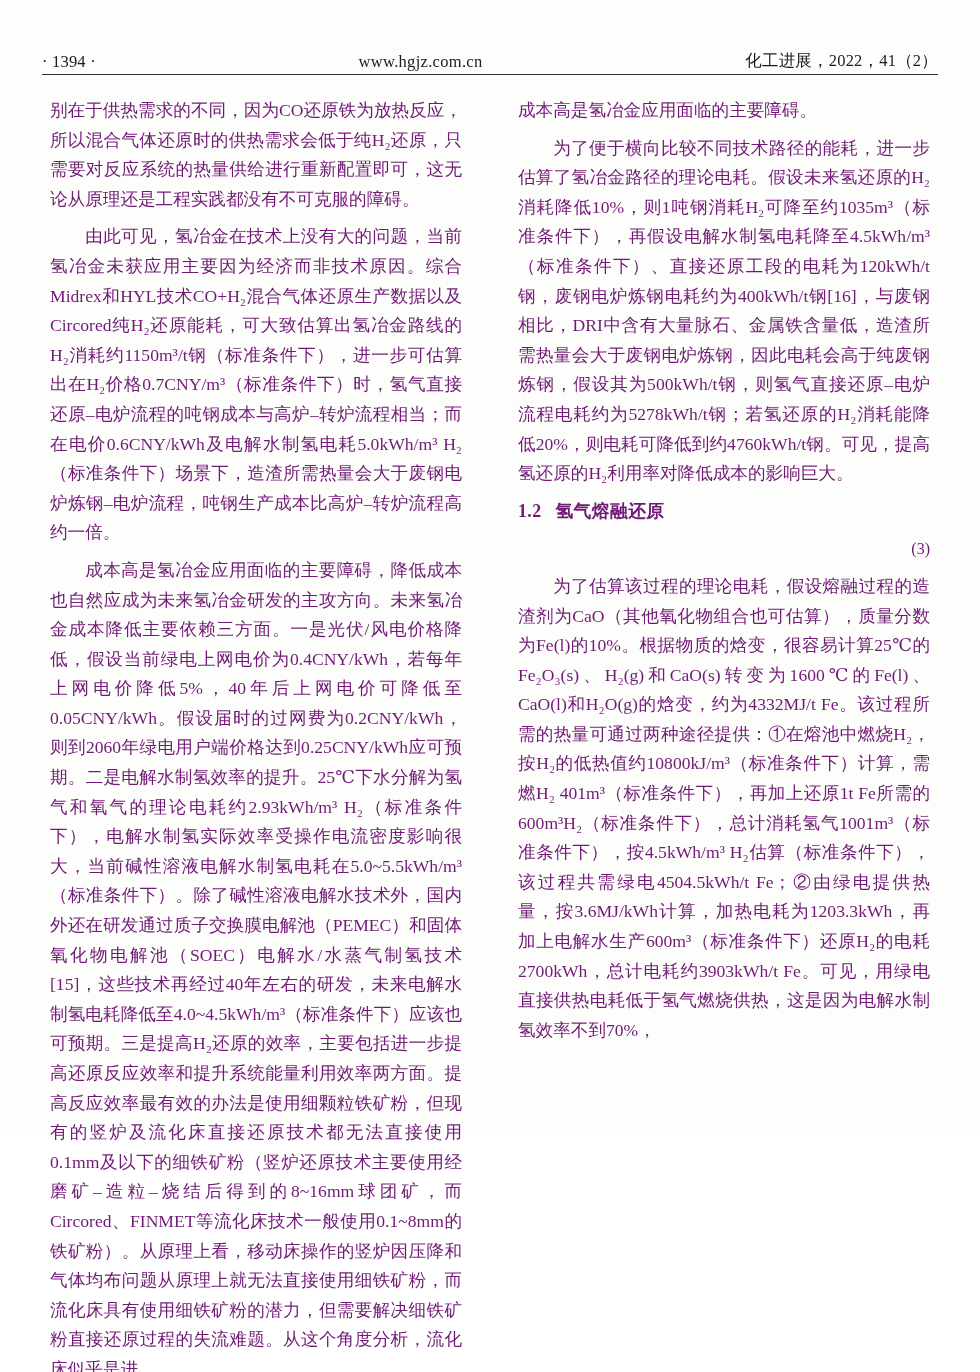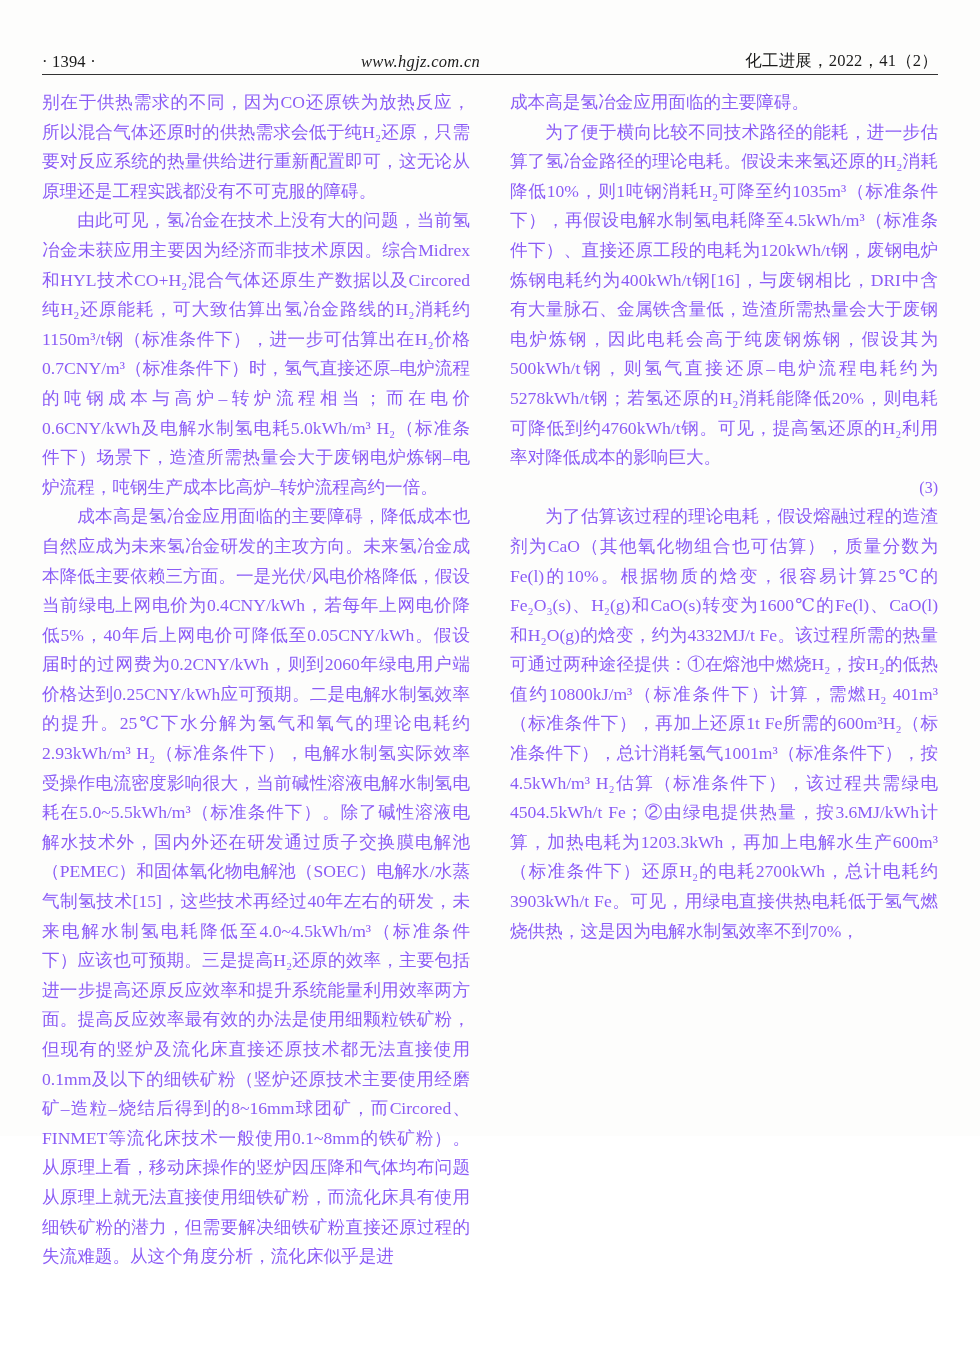--- a/index.html
+++ b/index.html
@@ -31,21 +31,21 @@
     width: 896px;
     height: 30px;
     display: flex;
     align-items: flex-end;
     justify-content: space-between;
     font-size: 16.5px;
     letter-spacing: 0.2px;
     color: #1b1b1b;
   }
   .rh-left  { white-space: nowrap; }
-  .rh-mid   { white-space: nowrap; letter-spacing: 0.3px; font-style: italic; }
+  .rh-mid   { white-space: nowrap; letter-spacing: 0.3px; }
   .rh-right { white-space: nowrap; }
   .head-rule {
     position: absolute;
     left: 42px;
     top: 74px;
     width: 896px;
     height: 0;
     border-top: 1.6px solid #333;
   }
 
@@ -58,27 +58,27 @@
     height: 1262px;
     display: flex;
     justify-content: space-between;
   }
   .col {
     width: 428px;
     position: relative;
   }
 
   p.body-par, .eq-line, .eq-num, h4.sec-head {
-    margin: 0;
+    margin: 8px;
     font-size: 17.6px;
     line-height: 29.6px;
     text-align: justify;
     text-justify: inter-ideograph;
     letter-spacing: 0px;
-    color: #8b5cf6;
+    color: #701a75;
   }
   p.body-par {
     text-indent: 2em;
   }
   p.cont {           
     text-indent: 0;
   }
   h4.sec-head {
     font-weight: bold;
     text-indent: 0;
@@ -122,20 +122,23 @@
     <div class="col">
       <p class="body-par cont">别在于供热需求的不同，因为CO还原铁为放热反应，所以混合气体还原时的供热需求会低于纯H₂还原，只需要对反应系统的热量供给进行重新配置即可，这无论从原理还是工程实践都没有不可克服的障碍。</p>
       <p class="body-par">由此可见，氢冶金在技术上没有大的问题，当前氢冶金未获应用主要因为经济而非技术原因。综合Midrex和HYL技术CO+H₂混合气体还原生产数据以及Circored纯H₂还原能耗，可大致估算出氢冶金路线的H₂消耗约1150m³/t钢（标准条件下），进一步可估算出在H₂价格0.7CNY/m³（标准条件下）时，氢气直接还原–电炉流程的吨钢成本与高炉–转炉流程相当；而在电价0.6CNY/kWh及电解水制氢电耗5.0kWh/m³ H₂（标准条件下）场景下，造渣所需热量会大于废钢电炉炼钢–电炉流程，吨钢生产成本比高炉–转炉流程高约一倍。</p>
       <p class="body-par">成本高是氢冶金应用面临的主要障碍，降低成本也自然应成为未来氢冶金研发的主攻方向。未来氢冶金成本降低主要依赖三方面。一是光伏/风电价格降低，假设当前绿电上网电价为0.4CNY/kWh，若每年上网电价降低5%，40年后上网电价可降低至0.05CNY/kWh。假设届时的过网费为0.2CNY/kWh，则到2060年绿电用户端价格达到0.25CNY/kWh应可预期。二是电解水制氢效率的提升。25℃下水分解为氢气和氧气的理论电耗约2.93kWh/m³ H₂（标准条件下），电解水制氢实际效率受操作电流密度影响很大，当前碱性溶液电解水制氢电耗在5.0~5.5kWh/m³（标准条件下）。除了碱性溶液电解水技术外，国内外还在研发通过质子交换膜电解池（PEMEC）和固体氧化物电解池（SOEC）电解水/水蒸气制氢技术[15]，这些技术再经过40年左右的研发，未来电解水制氢电耗降低至4.0~4.5kWh/m³（标准条件下）应该也可预期。三是提高H₂还原的效率，主要包括进一步提高还原反应效率和提升系统能量利用效率两方面。提高反应效率最有效的办法是使用细颗粒铁矿粉，但现有的竖炉及流化床直接还原技术都无法直接使用0.1mm及以下的细铁矿粉（竖炉还原技术主要使用经磨矿–造粒–烧结后得到的8~16mm球团矿，而Circored、FINMET等流化床技术一般使用0.1~8mm的铁矿粉）。从原理上看，移动床操作的竖炉因压降和气体均布问题从原理上就无法直接使用细铁矿粉，而流化床具有使用细铁矿粉的潜力，但需要解决细铁矿粉直接还原过程的失流难题。从这个角度分析，流化床似乎是进</p>
     </div>
 
     <div class="col">
       <p class="body-par cont">成本高是氢冶金应用面临的主要障碍。</p>
       <p class="body-par">为了便于横向比较不同技术路径的能耗，进一步估算了氢冶金路径的理论电耗。假设未来氢还原的H₂消耗降低10%，则1吨钢消耗H₂可降至约1035m³（标准条件下），再假设电解水制氢电耗降至4.5kWh/m³（标准条件下）、直接还原工段的电耗为120kWh/t钢，废钢电炉炼钢电耗约为400kWh/t钢[16]，与废钢相比，DRI中含有大量脉石、金属铁含量低，造渣所需热量会大于废钢电炉炼钢，因此电耗会高于纯废钢炼钢，假设其为500kWh/t钢，则氢气直接还原–电炉流程电耗约为5278kWh/t钢；若氢还原的H₂消耗能降低20%，则电耗可降低到约4760kWh/t钢。可见，提高氢还原的H₂利用率对降低成本的影响巨大。</p>
 
+      <h4 class="sec-head">
+        <span class="num">1.2</span><span>氢气熔融还原</span>
+      </h4>
 
 
       <div class="eq-num">(3)</div>
 
       <p class="body-par">为了估算该过程的理论电耗，假设熔融过程的造渣剂为CaO（其他氧化物组合也可估算），质量分数为Fe(l)的10%。根据物质的焓变，很容易计算25℃的Fe₂O₃(s)、H₂(g)和CaO(s)转变为1600℃的Fe(l)、CaO(l)和H₂O(g)的焓变，约为4332MJ/t Fe。该过程所需的热量可通过两种途径提供：①在熔池中燃烧H₂，按H₂的低热值约10800kJ/m³（标准条件下）计算，需燃H₂ 401m³（标准条件下），再加上还原1t Fe所需的600m³H₂（标准条件下），总计消耗氢气1001m³（标准条件下），按4.5kWh/m³ H₂估算（标准条件下），该过程共需绿电4504.5kWh/t Fe；②由绿电提供热量，按3.6MJ/kWh计算，加热电耗为1203.3kWh，再加上电解水生产600m³（标准条件下）还原H₂的电耗2700kWh，总计电耗约3903kWh/t Fe。可见，用绿电直接供热电耗低于氢气燃烧供热，这是因为电解水制氢效率不到70%，</p>
     </div>
 
   </div>
 </div>
 

